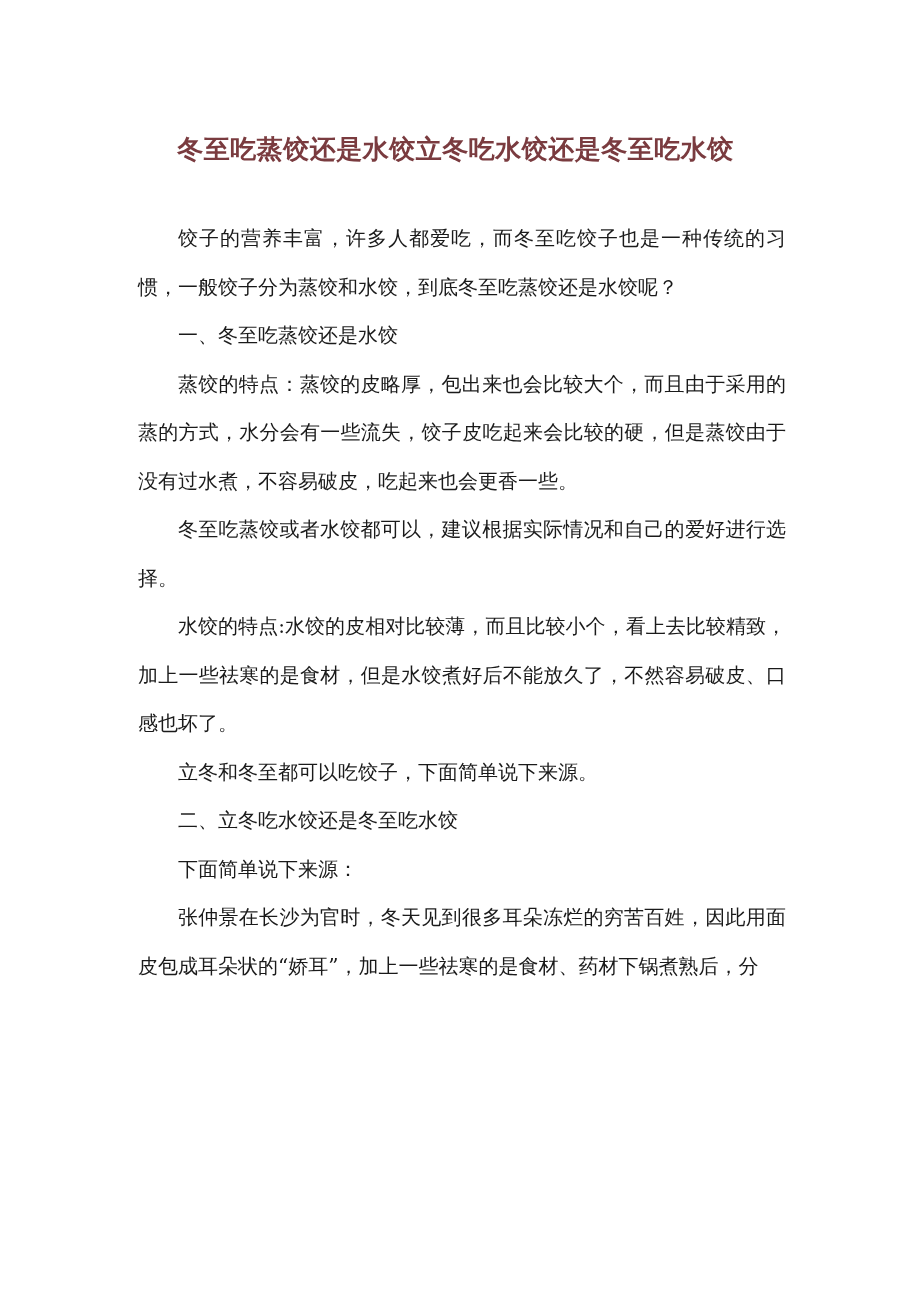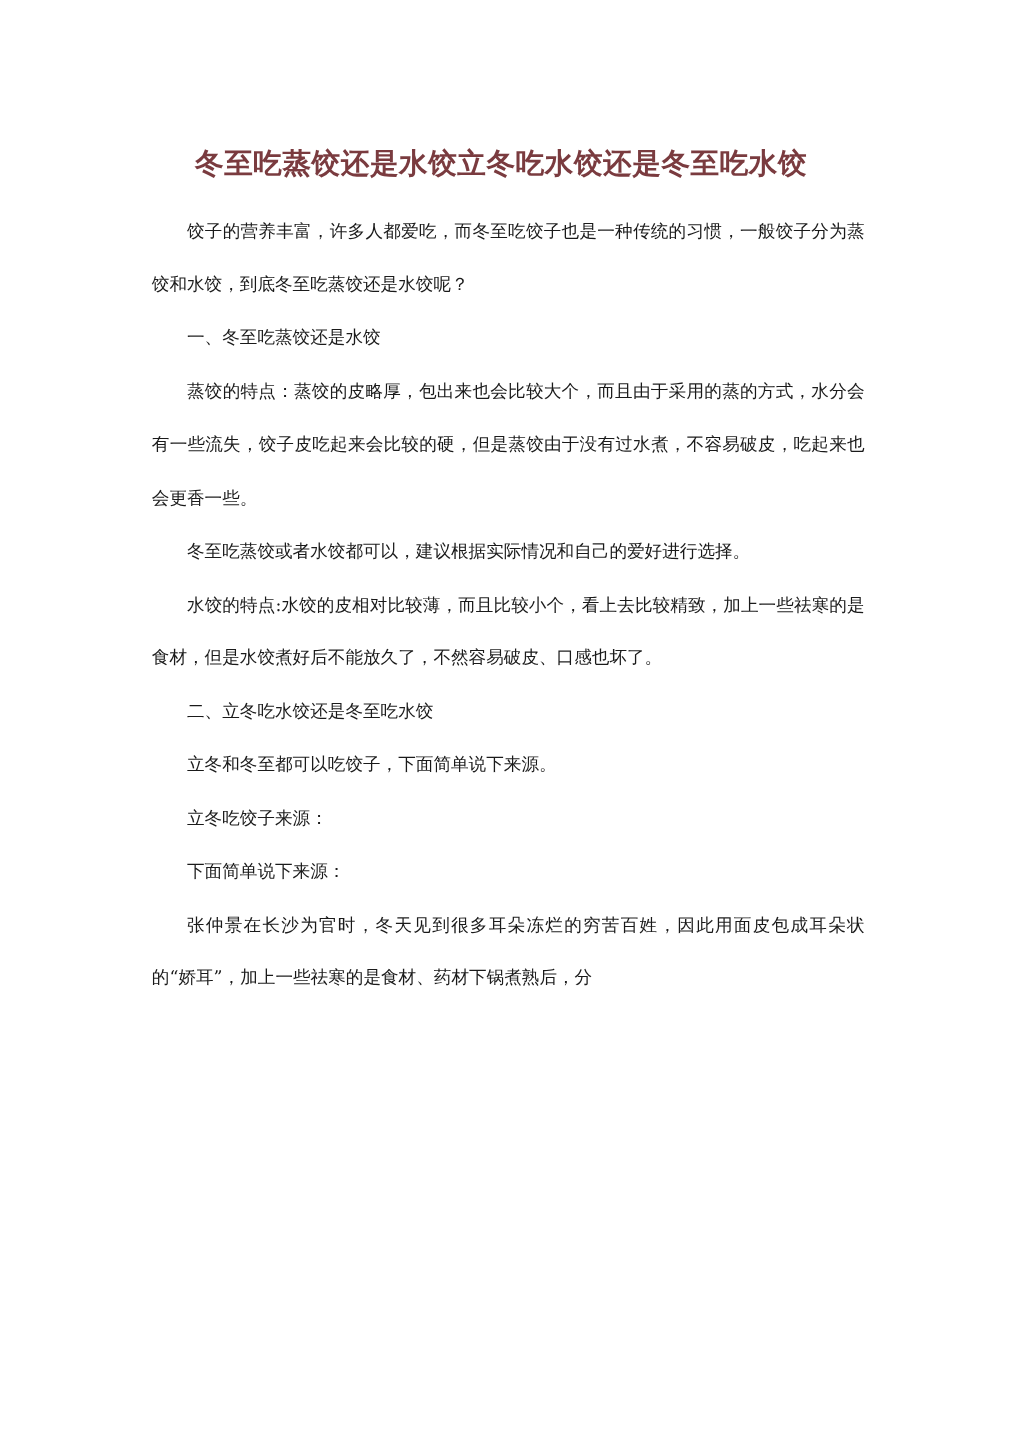--- a/index.html
+++ b/index.html
@@ -32,23 +32,23 @@
       font-size: 26px;
       line-height: 36px;
       color: #7a3b3f;
       letter-spacing: 0.5px;
       white-space: nowrap;
       margin-left: 48px;
     }
     .body-text {
       position: absolute;
       left: 138px;
-      top: 186px;
+      top: 214px;
       width: 648px;
-      font-size: 16px;
+      font-size: 20px;
       line-height: 48.5px;
       text-align: justify;
       text-justify: inter-character;
     }
     .para {
       margin: 0;
       text-indent: 2em;
     }
   </style>
 </head>
@@ -56,19 +56,18 @@
 
 <div class="page">
   <h1 class="title">冬至吃蒸饺还是水饺立冬吃水饺还是冬至吃水饺</h1>
 
   <div class="body-text">
     <p class="para">饺子的营养丰富，许多人都爱吃，而冬至吃饺子也是一种传统的习惯，一般饺子分为蒸饺和水饺，到底冬至吃蒸饺还是水饺呢？</p>
     <p class="para">一、冬至吃蒸饺还是水饺</p>
     <p class="para">蒸饺的特点：蒸饺的皮略厚，包出来也会比较大个，而且由于采用的蒸的方式，水分会有一些流失，饺子皮吃起来会比较的硬，但是蒸饺由于没有过水煮，不容易破皮，吃起来也会更香一些。</p>
     <p class="para">冬至吃蒸饺或者水饺都可以，建议根据实际情况和自己的爱好进行选择。</p>
     <p class="para">水饺的特点:水饺的皮相对比较薄，而且比较小个，看上去比较精致，加上一些祛寒的是食材，但是水饺煮好后不能放久了，不然容易破皮、口感也坏了。</p>
+    <p class="para">立冬和冬至都可以吃饺子，下面简单说下来源。</p>
     <p class="para">二、立冬吃水饺还是冬至吃水饺</p>
-    <p class="para">立冬和冬至都可以吃饺子，下面简单说下来源。</p>
-    <p class="para">立冬吃饺子来源：</p>
     <p class="para">下面简单说下来源：</p>
     <p class="para">张仲景在长沙为官时，冬天见到很多耳朵冻烂的穷苦百姓，因此用面皮包成耳朵状的“娇耳”，加上一些祛寒的是食材、药材下锅煮熟后，分</p>
   </div>
 </div>
 
 </body></html>

